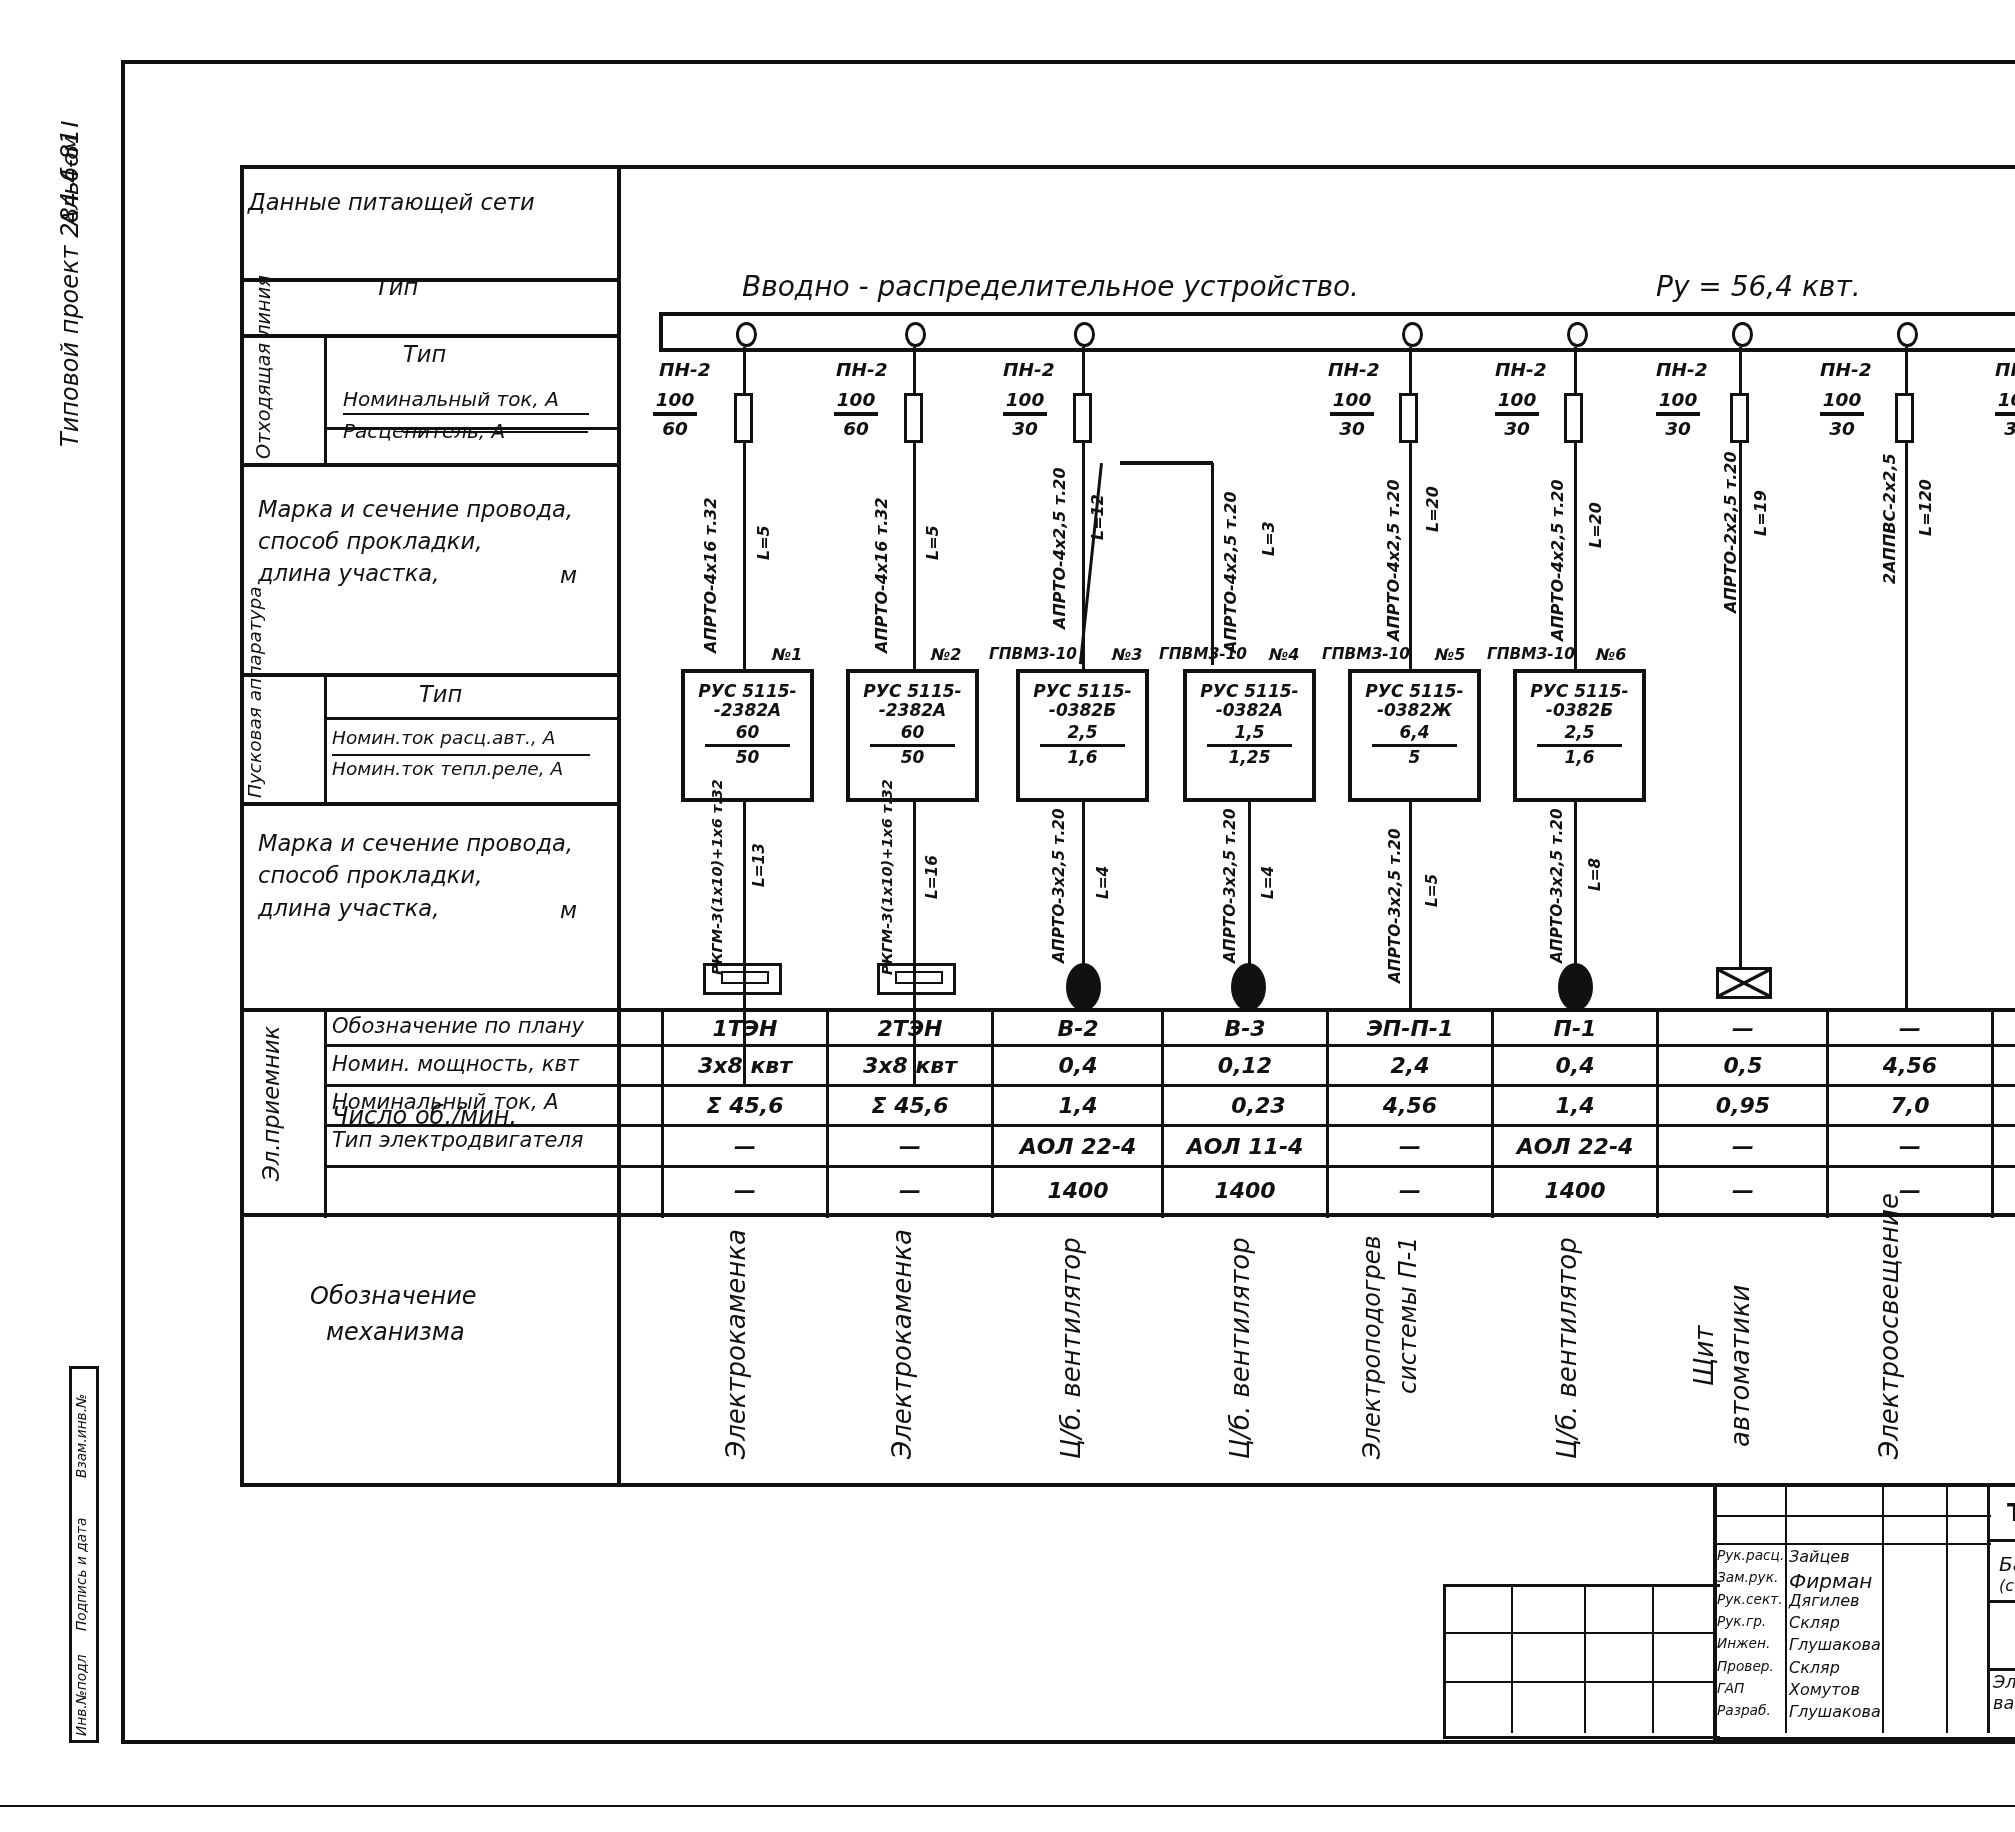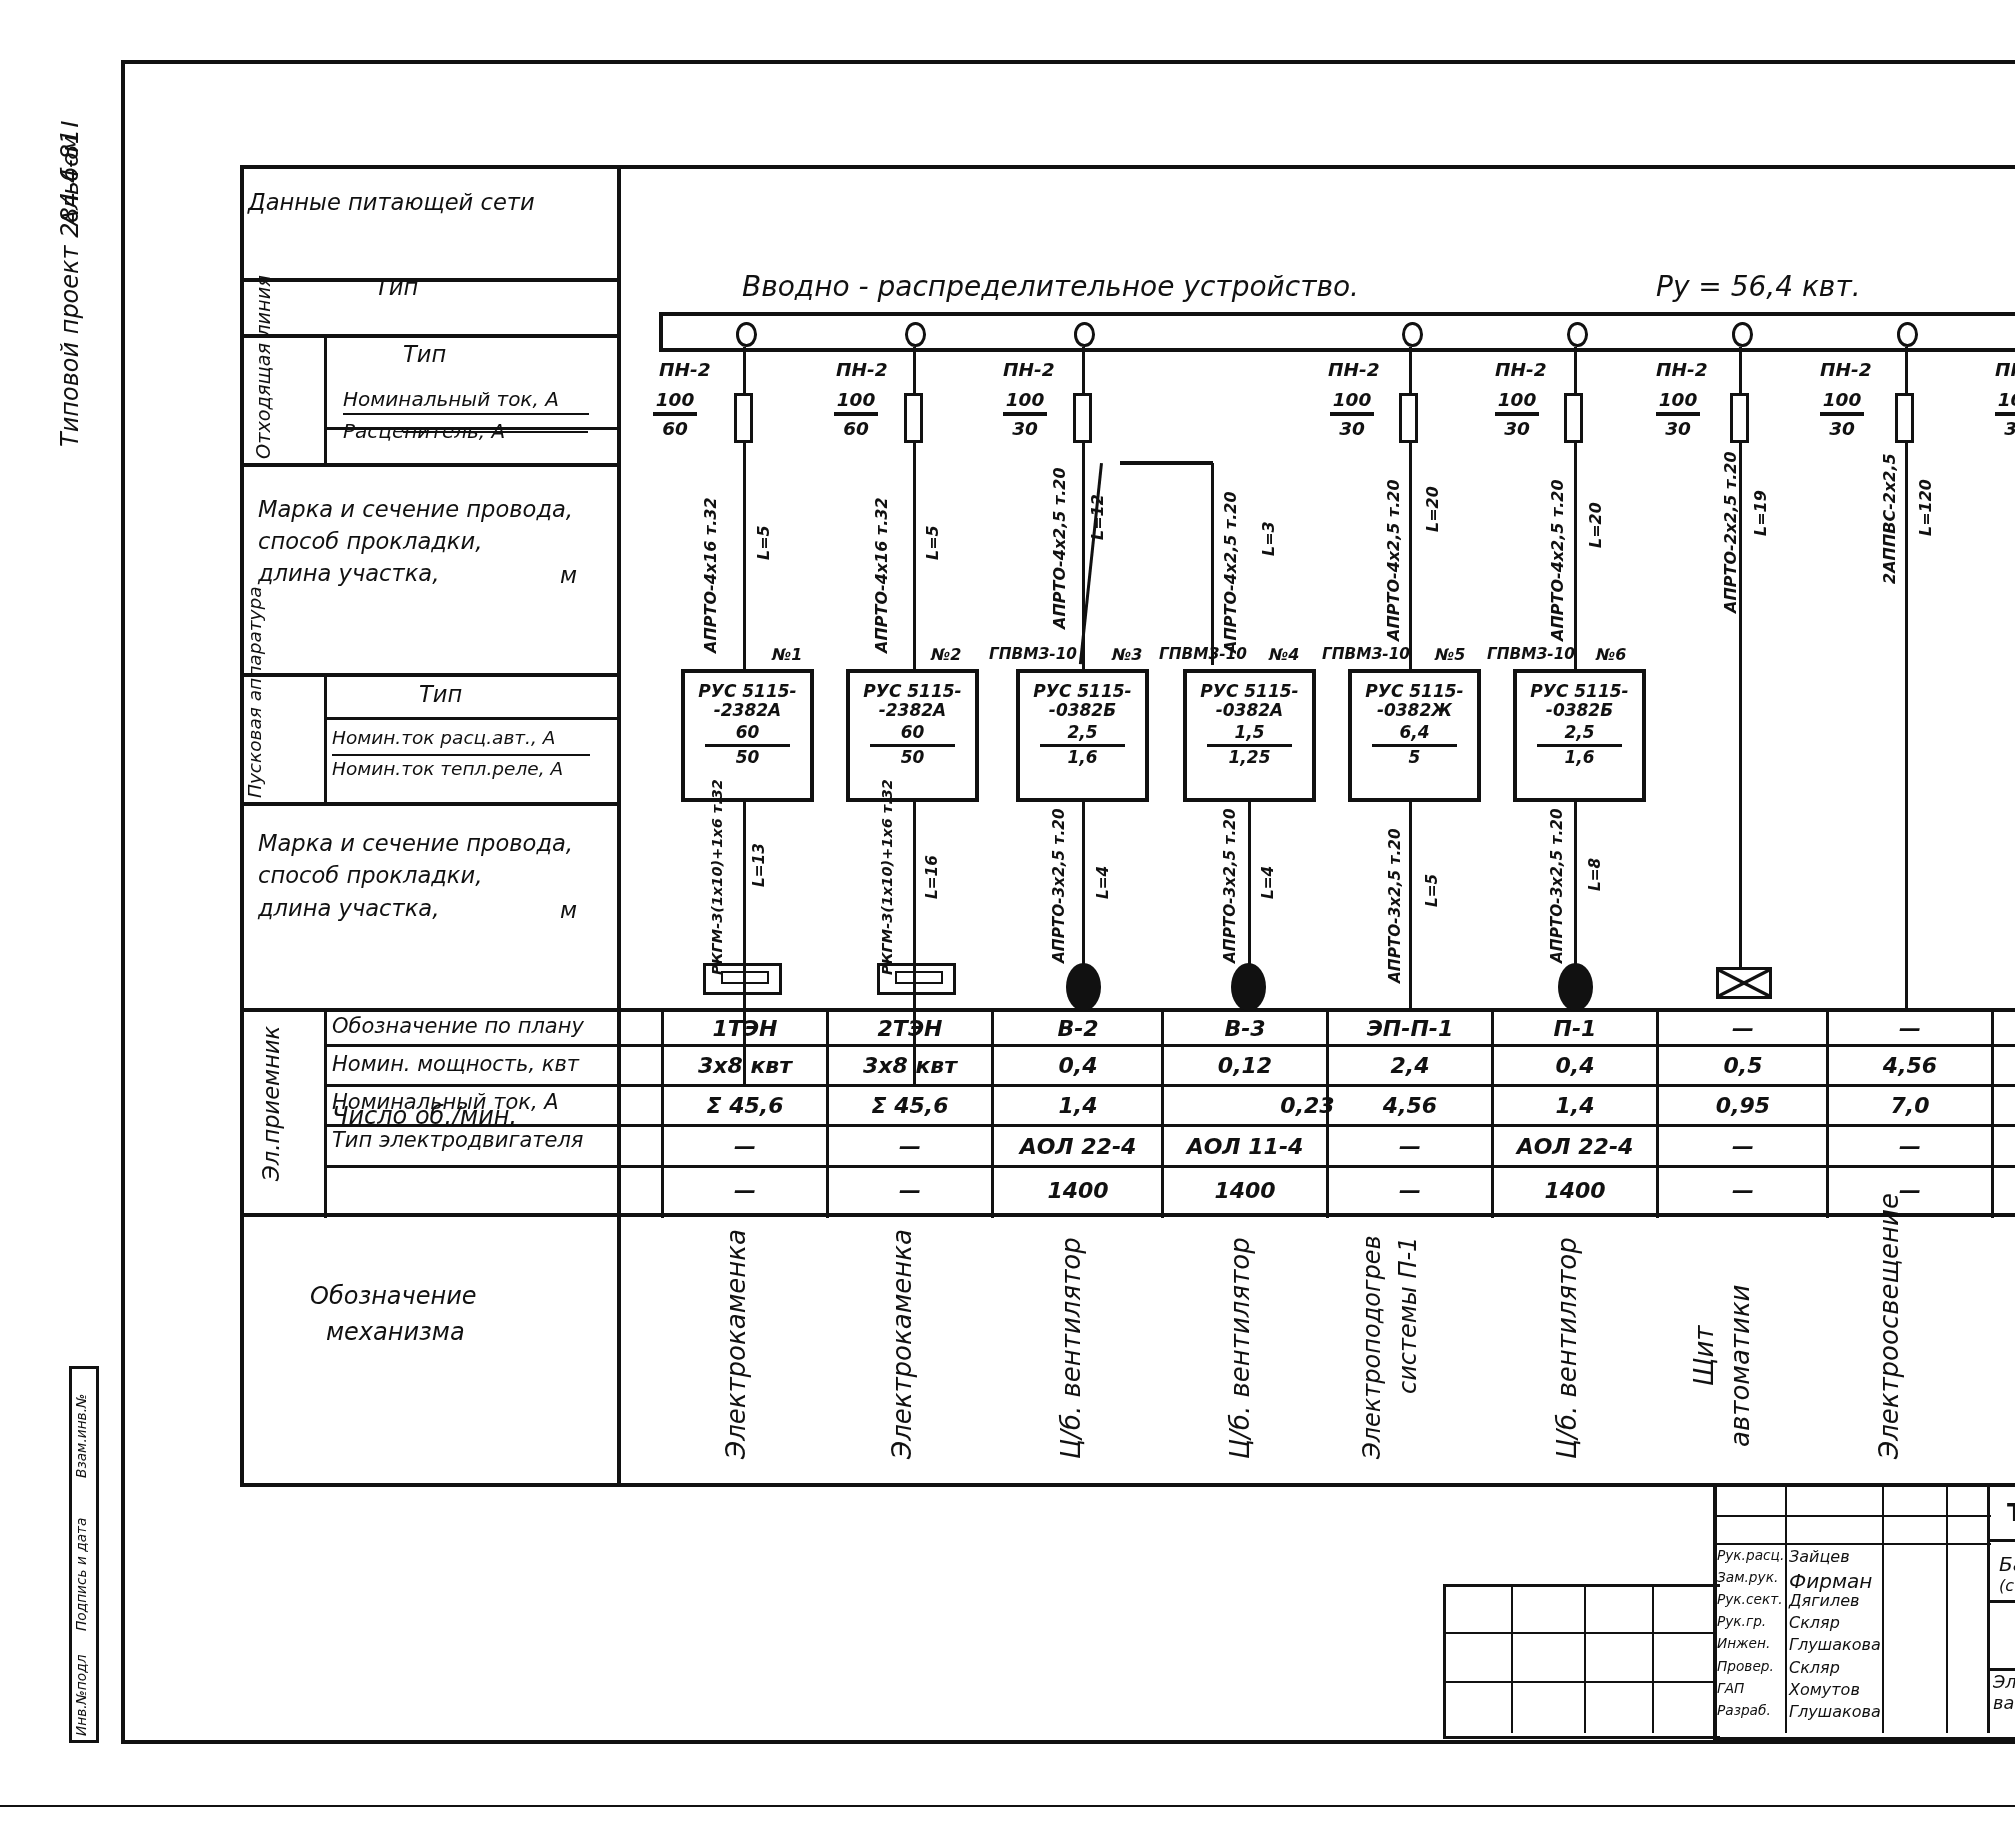--- a/index.html
+++ b/index.html
@@ -321,21 +321,21 @@
   <div class="cell" style="left:1164px; top:1047px; width:162px; height:37px;">0,12</div>
   <div class="cell" style="left:1329px; top:1047px; width:162px; height:37px;">2,4</div>
   <div class="cell" style="left:1494px; top:1047px; width:162px; height:37px;">0,4</div>
   <div class="cell" style="left:1660px; top:1047px; width:166px; height:37px;">0,5</div>
   <div class="cell" style="left:1829px; top:1047px; width:162px; height:37px;">4,56</div>
   <div class="cell" style="left:1994px; top:1047px; width:162px; height:37px;">—</div>
 
   <div class="cell" style="left:664px; top:1087px; width:162px; height:37px;">Σ 45,6</div>
   <div class="cell" style="left:829px; top:1087px; width:162px; height:37px;">Σ 45,6</div>
   <div class="cell" style="left:995px; top:1087px; width:166px; height:37px;">1,4</div>
-  <div class="cell" style="left:1213px; top:1087px; width:189px; height:37px;">0,23</div>
+  <div class="cell" style="left:1164px; top:1087px; width:189px; height:37px;">0,23</div>
   <div class="cell" style="left:1329px; top:1087px; width:162px; height:37px;">4,56</div>
   <div class="cell" style="left:1494px; top:1087px; width:162px; height:37px;">1,4</div>
   <div class="cell" style="left:1660px; top:1087px; width:166px; height:37px;">0,95</div>
   <div class="cell" style="left:1829px; top:1087px; width:162px; height:37px;">7,0</div>
   <div class="cell" style="left:1994px; top:1087px; width:162px; height:37px;">—</div>
 
   <div class="cell" style="left:664px; top:1128px; width:162px; height:37px;">—</div>
   <div class="cell" style="left:829px; top:1128px; width:162px; height:37px;">—</div>
   <div class="cell" style="left:995px; top:1128px; width:166px; height:37px;">АОЛ 22-4</div>
   <div class="cell" style="left:1164px; top:1128px; width:162px; height:37px;">АОЛ 11-4</div>

